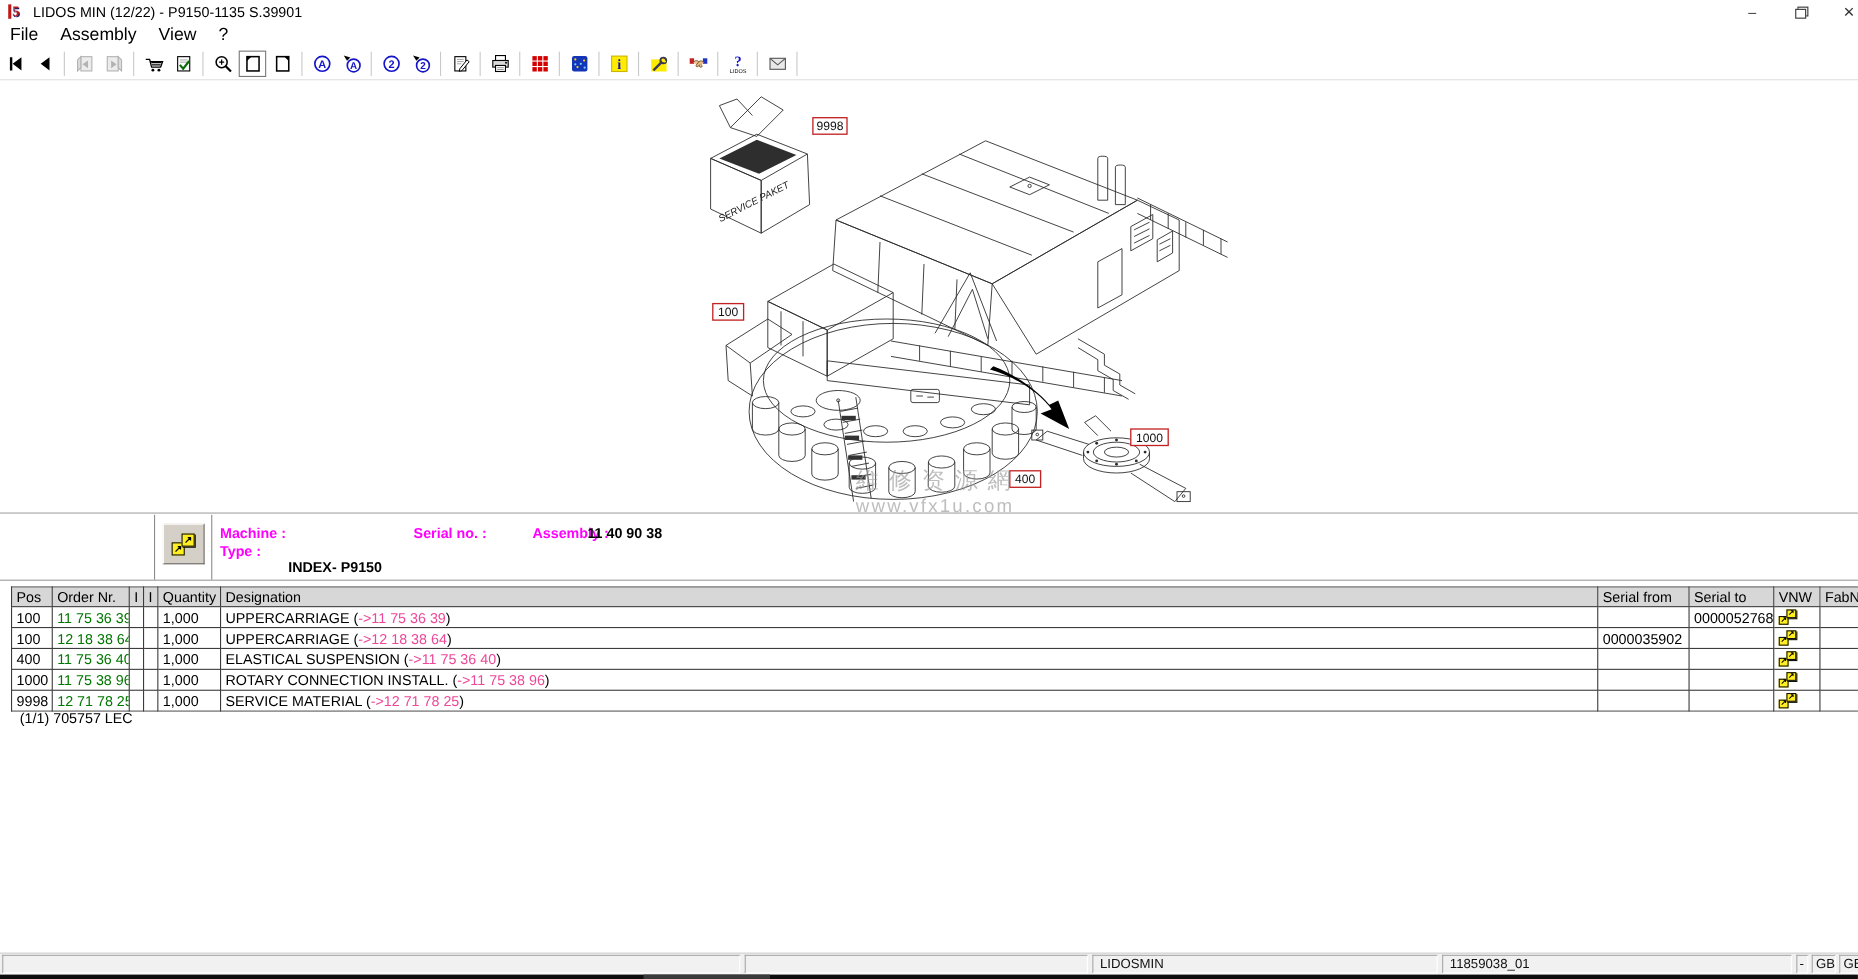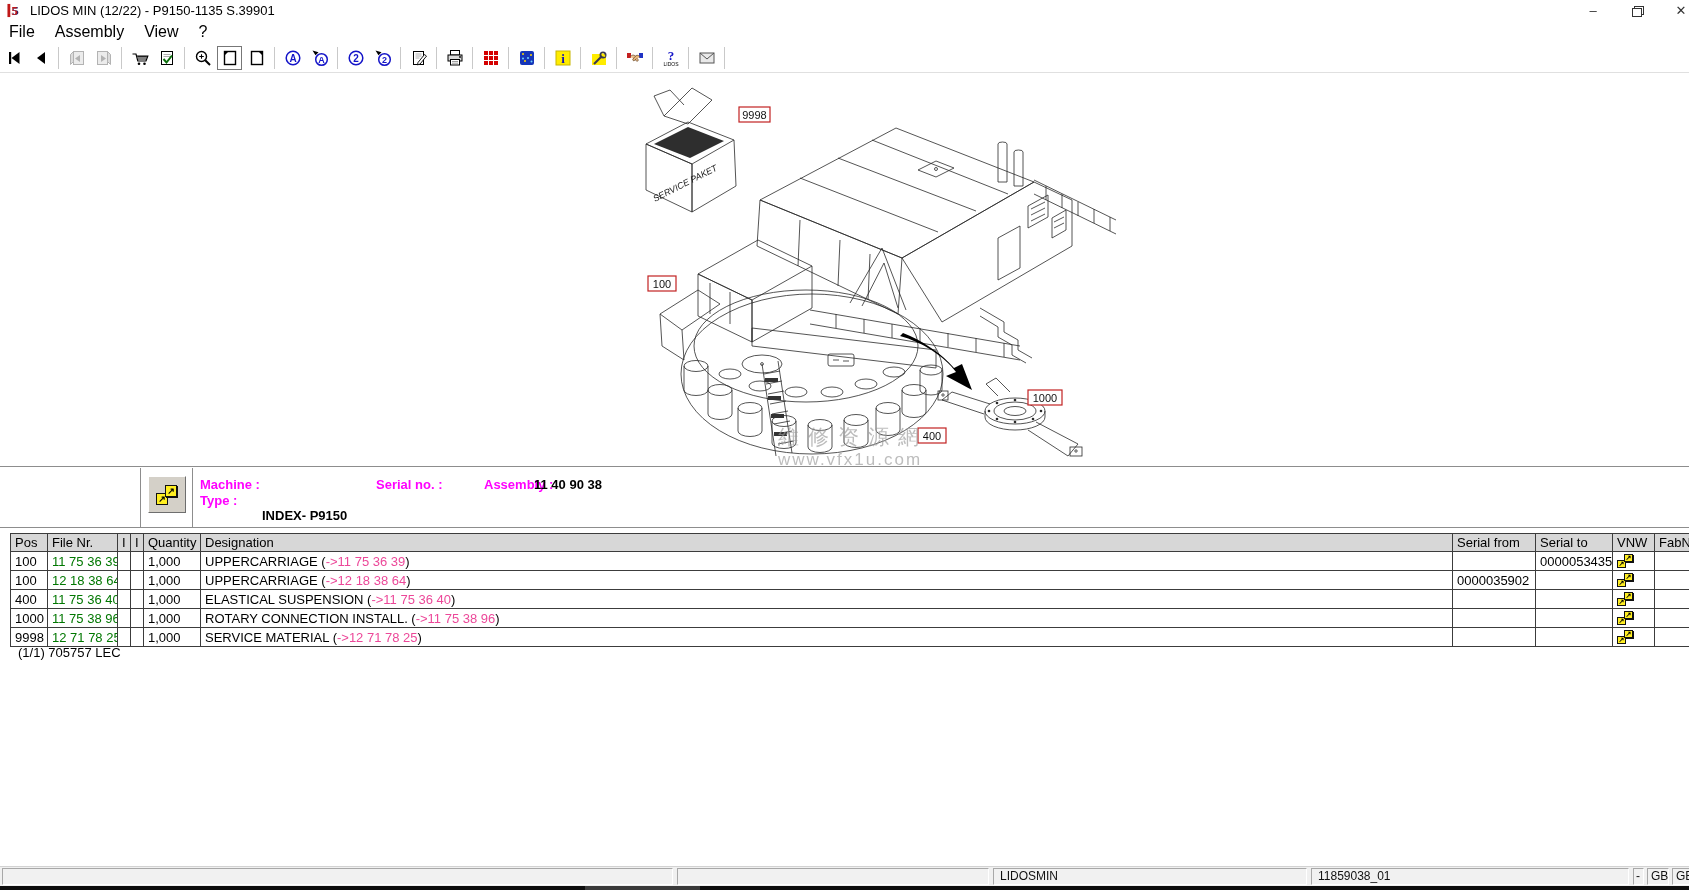--- a/index.html
+++ b/index.html
@@ -447,41 +447,41 @@
           <col style="width:57px">
         <col style="width:1252px">
           <col style="width:83px">
           <col style="width:77px">
           <col style="width:42px">
           <col style="width:45px">
       </colgroup>
       <thead>
         <tr>
           <th>Pos</th>
-          <th>File Nr.</th>
+          <th>Order Nr.</th>
           <th>I</th>
           <th>I</th>
           <th>Quantity</th>
           <th>Designation</th>
           <th>Serial from</th>
           <th>Serial to</th>
           <th>VNW</th>
           <th>FabN</th>
         </tr>
       </thead>
       <tbody>
         <tr>
           <td>100</td>
           <td class="c-ordernr">11 75 36 39</td>
           <td></td>
             <td></td>
           <td>1,000</td>
           <td><span>UPPERCARRIAGE (</span><span class="des-link">-&gt;11 75 36 39</span><span>)</span></td>
           <td></td>
-          <td>0000053435</td>
+          <td>0000052768</td>
           <td class="c-vnw"><span class="vnw-icon"><span class="sq a">↗</span><span class="sq b">↗</span></span></td>
           <td></td>
         </tr>
         <tr>
           <td>100</td>
           <td class="c-ordernr">12 18 38 64</td>
           <td></td>
             <td></td>
           <td>1,000</td>
           <td><span>UPPERCARRIAGE (</span><span class="des-link">-&gt;12 18 38 64</span><span>)</span></td>

